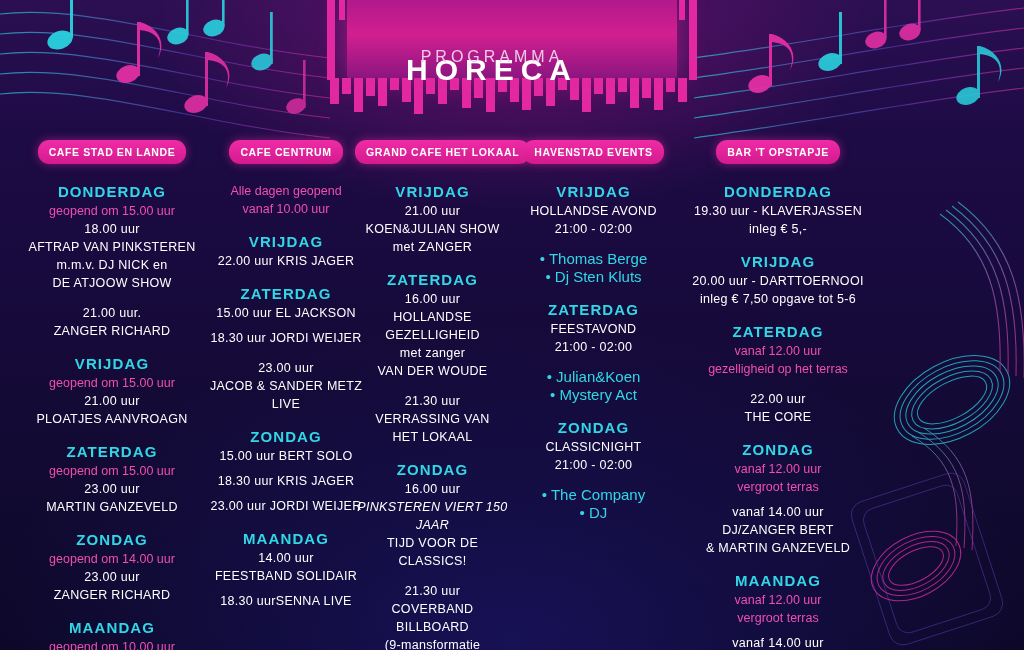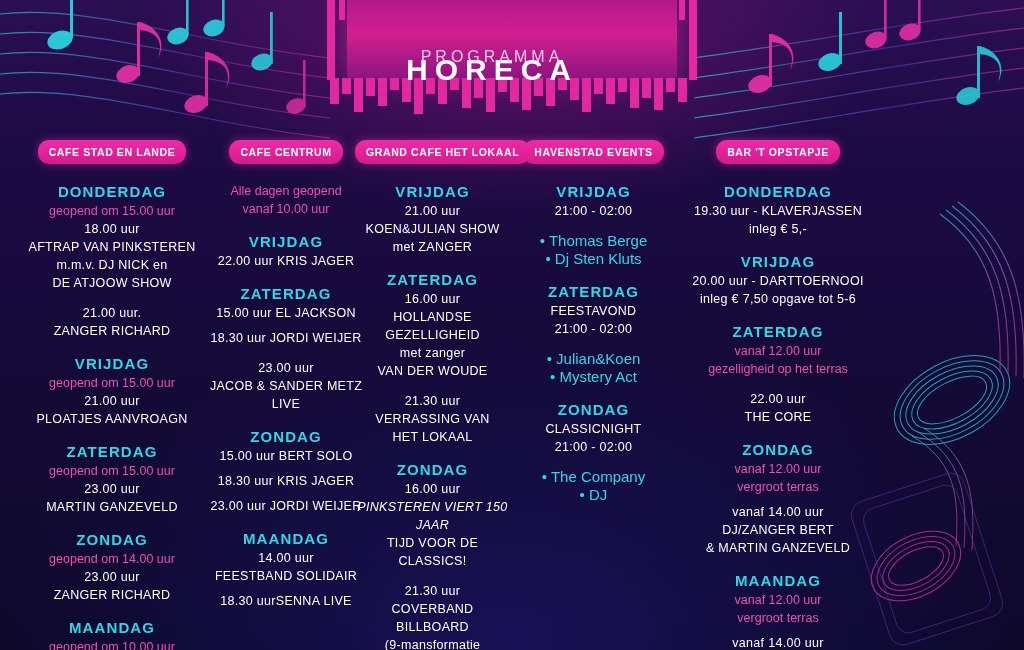--- a/index.html
+++ b/index.html
@@ -341,20 +341,21 @@
             <div class="ln">COVERBAND BILLBOARD</div>
             <div class="ln">(9-mansformatie</div>
           </div>
         </div>
     </div>
     <div class="col col-3" style="width:155px">
       <div class="pill">HAVENSTAD EVENTS</div>
       <div class="entries">
           <div class="ent">
             <div class="day">VRIJDAG</div>
+            <div class="ln">HOLLANDSE AVOND</div>
             <div class="ln">21:00 - 02:00</div>
             <div class="gap"></div>
             <div class="cyan">• Thomas Berge</div>
             <div class="cyan">• Dj Sten Kluts</div>
             <div class="gap"></div>
           </div>
           <div class="ent">
             <div class="day">ZATERDAG</div>
             <div class="ln">FEESTAVOND</div>
             <div class="ln">21:00 - 02:00</div>

